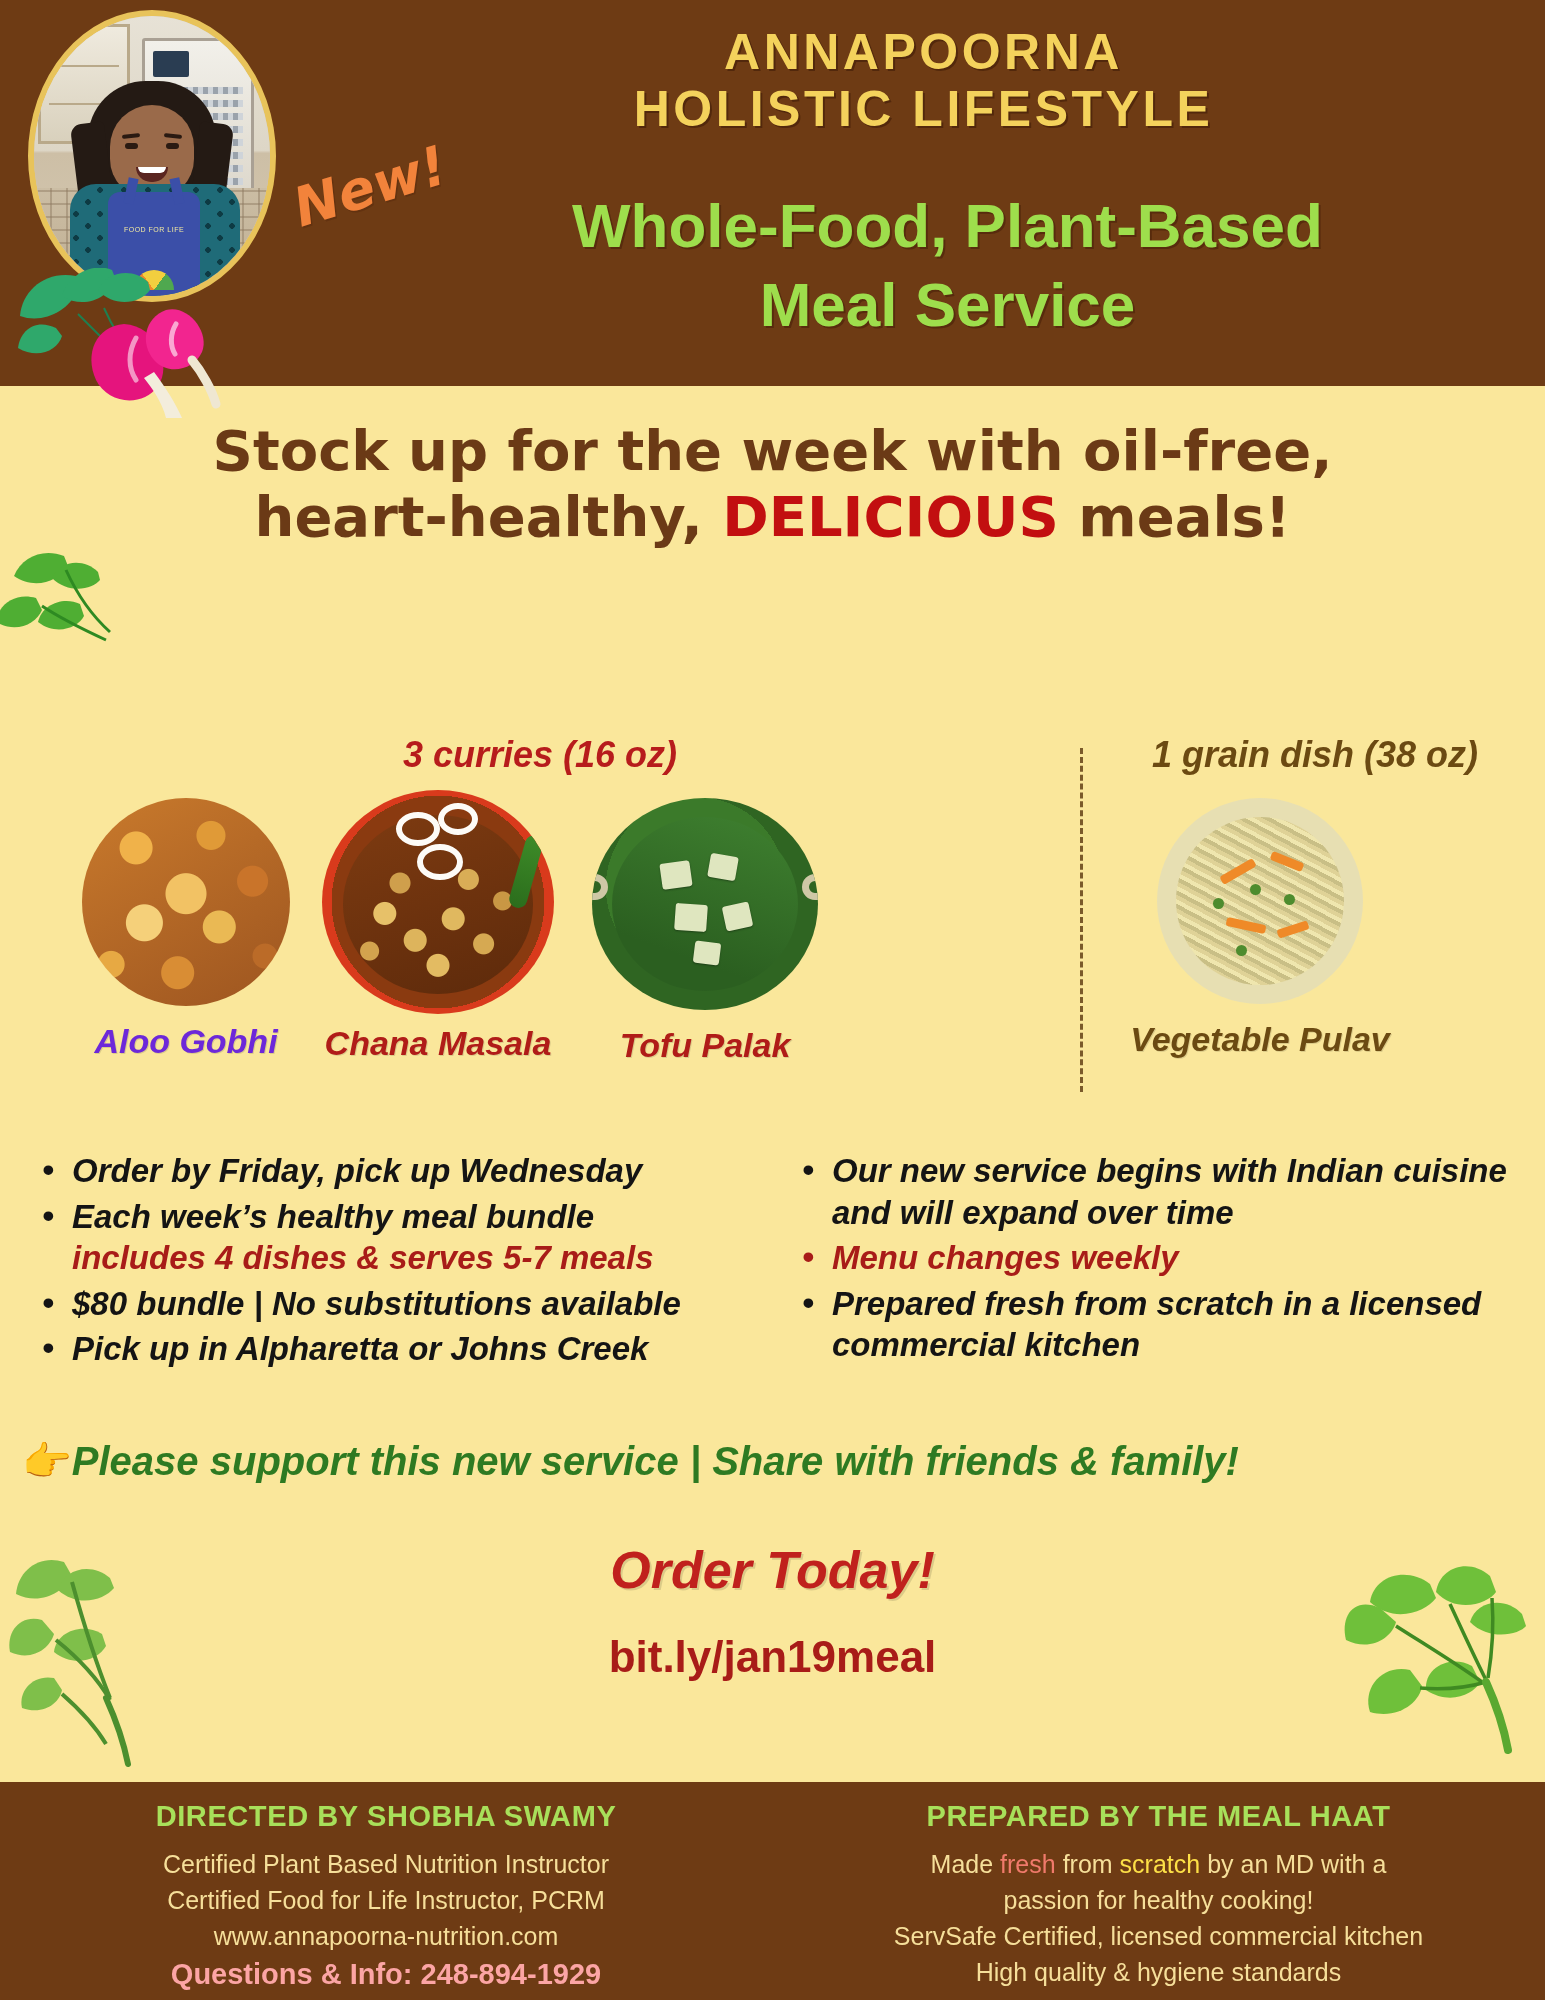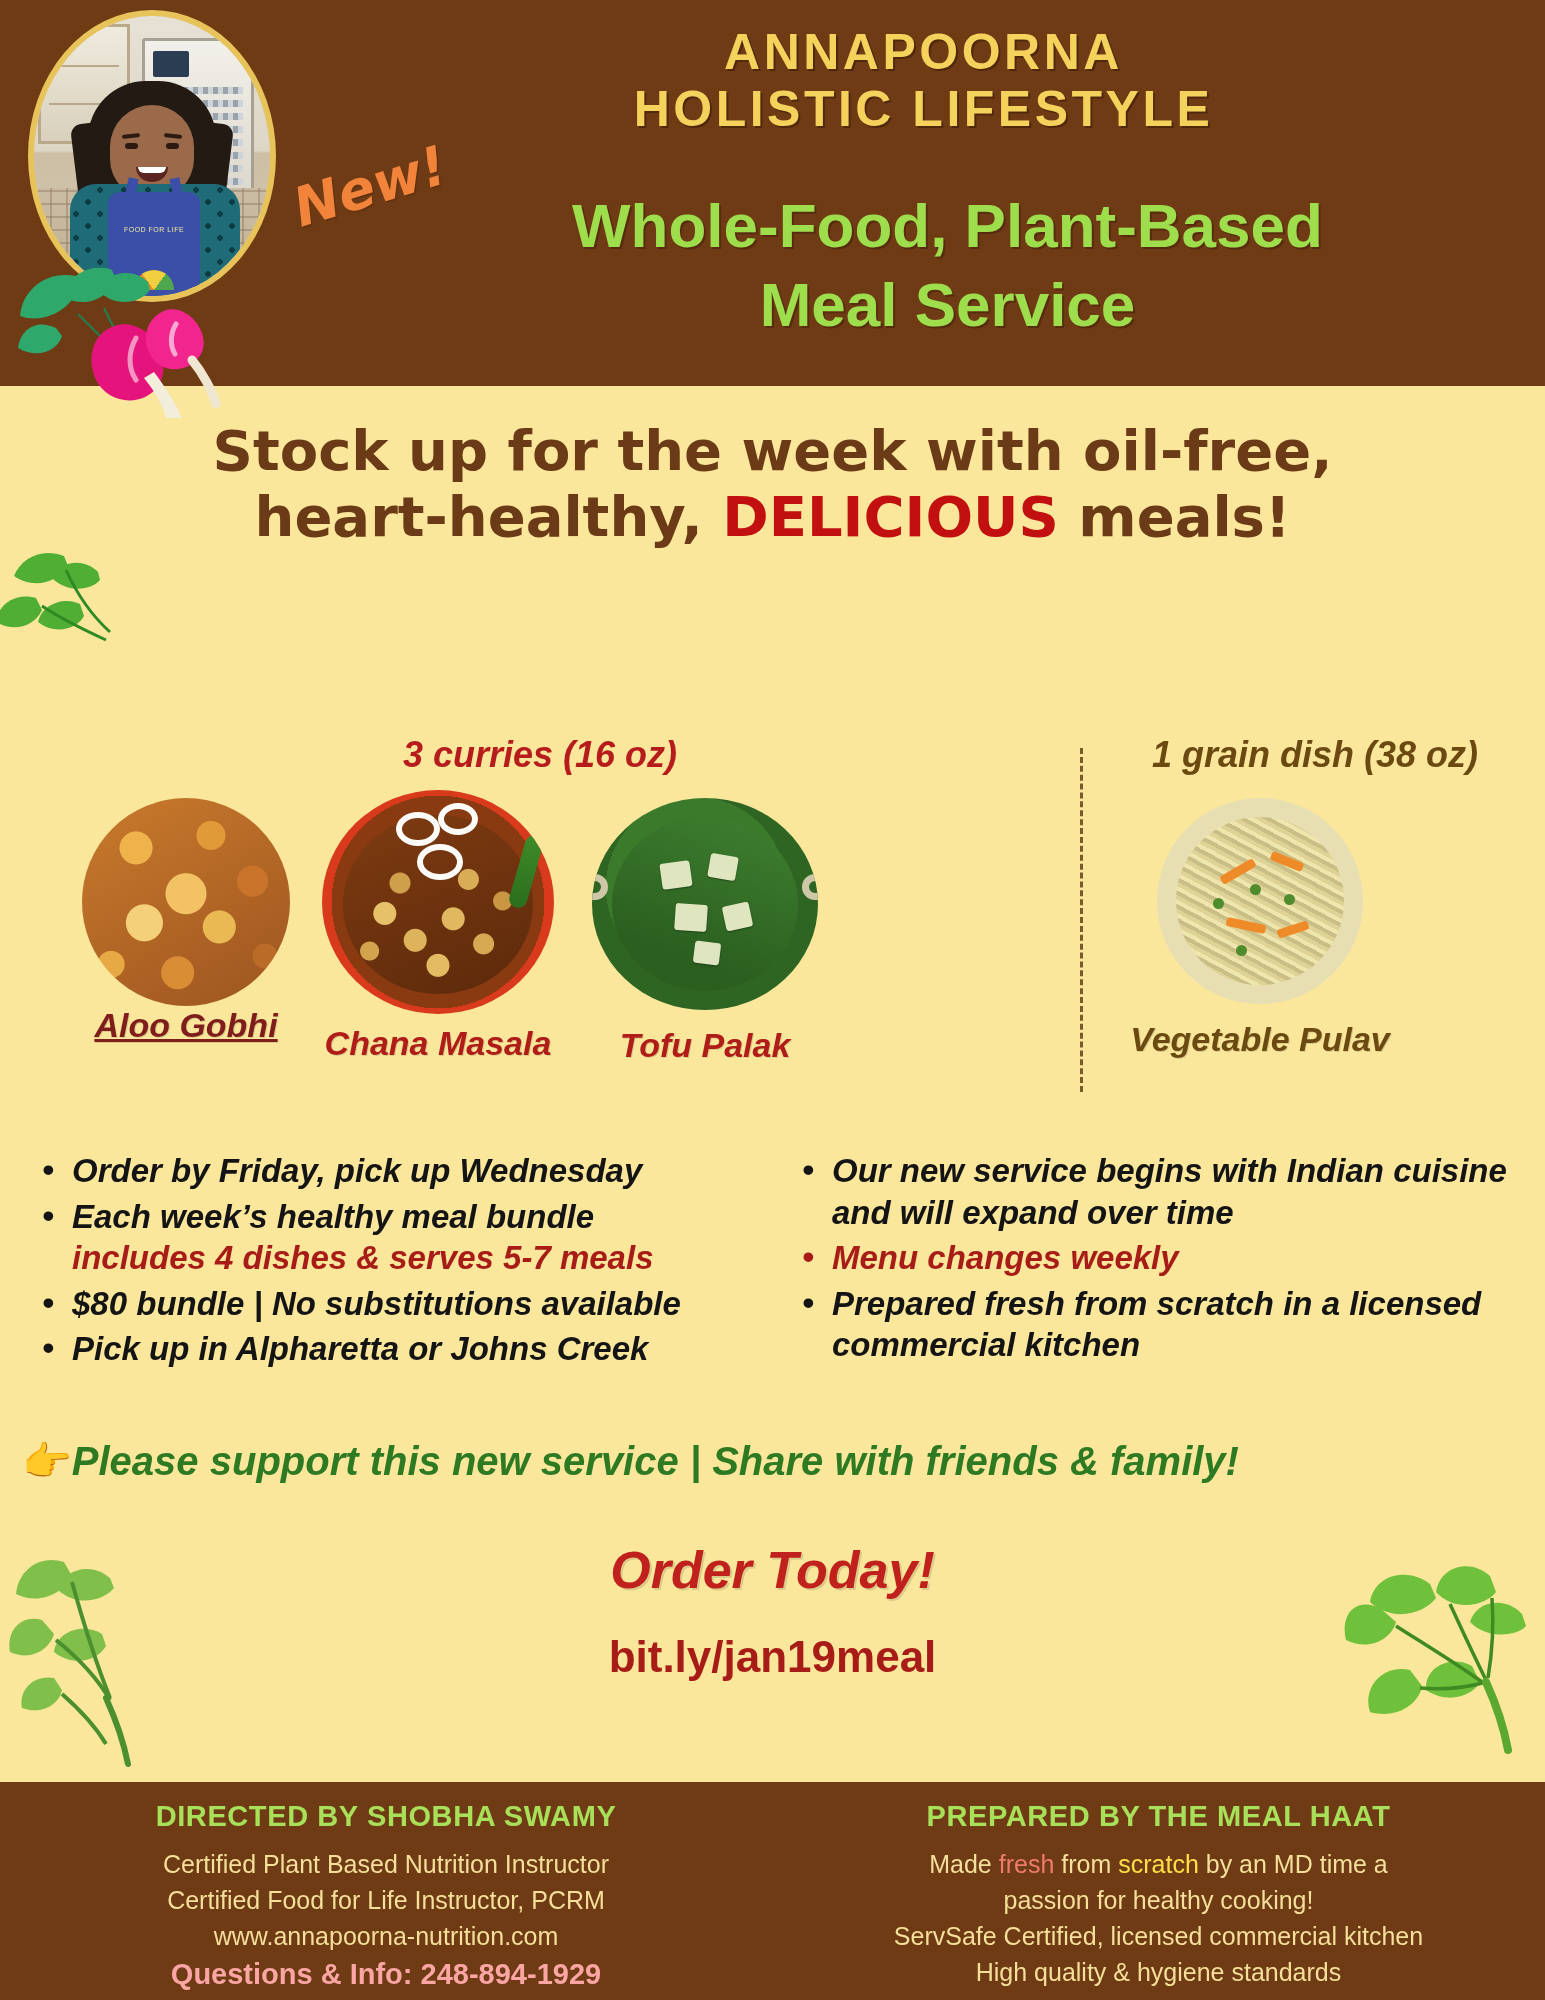--- a/index.html
+++ b/index.html
@@ -171,21 +171,21 @@
       radial-gradient(circle at 62% 18%, #e09a37 14px, transparent 15px),
       radial-gradient(circle at 82% 40%, #c9742a 15px, transparent 16px),
       radial-gradient(circle at 30% 60%, #f5d07a 18px, transparent 19px),
       radial-gradient(circle at 66% 62%, #eab954 16px, transparent 17px),
       radial-gradient(circle at 46% 84%, #d98d34 16px, transparent 17px),
       radial-gradient(circle at 14% 80%, #e7a943 13px, transparent 14px),
       radial-gradient(circle at 88% 76%, #bb6b28 12px, transparent 13px),
       radial-gradient(circle at 50% 46%, #f2c264 20px, transparent 21px),
       linear-gradient(150deg,#c97a2c,#9d5520);
   }
-  #dish1 .dish-label { top:208px; color:#7f1d1d;text-decoration:underline; }
+  #dish1 .dish-label { top:224px; color:#6d28d9; }
 
   
   #dish2 { left:322px; top:10px; width:232px; height:224px; }
   #dish2 .dish-img {
     border-radius:50%;
     background:
       radial-gradient(circle at 50% 50%, #8a3a10 0 66%, #d93a1c 66% 86%, #c02a12 86% 100%);
   }
   .chana-bowl { position:absolute; inset:11% 9% 9% 9%; border-radius:50%;
     background:
@@ -532,18 +532,18 @@
   <div class="fcol left">
     <div class="fhead">DIRECTED BY SHOBHA SWAMY</div>
     <div class="fline">Certified Plant Based Nutrition Instructor</div>
     <div class="fline">Certified Food for Life Instructor, PCRM</div>
     <div class="fline">www.annapoorna-nutrition.com</div>
     <div class="fphone">Questions &amp; Info: 248-894-1929</div>
   </div>
 
   <div class="fcol right">
     <div class="fhead">PREPARED BY THE MEAL HAAT</div>
-    <div class="fline"><span>Made </span><span class="w-fresh">fresh</span><span> from </span><span class="w-scratch">scratch</span><span> by an MD time a</span></div>
+    <div class="fline"><span>Made </span><span class="w-fresh">fresh</span><span> from </span><span class="w-scratch">scratch</span><span> by an MD with a</span></div>
     <div class="fline">passion for healthy cooking!</div>
     <div class="fline">ServSafe Certified, licensed commercial kitchen</div>
     <div class="fline">High quality &amp; hygiene standards</div>
   </div>
 </div>
 
 </body></html>

